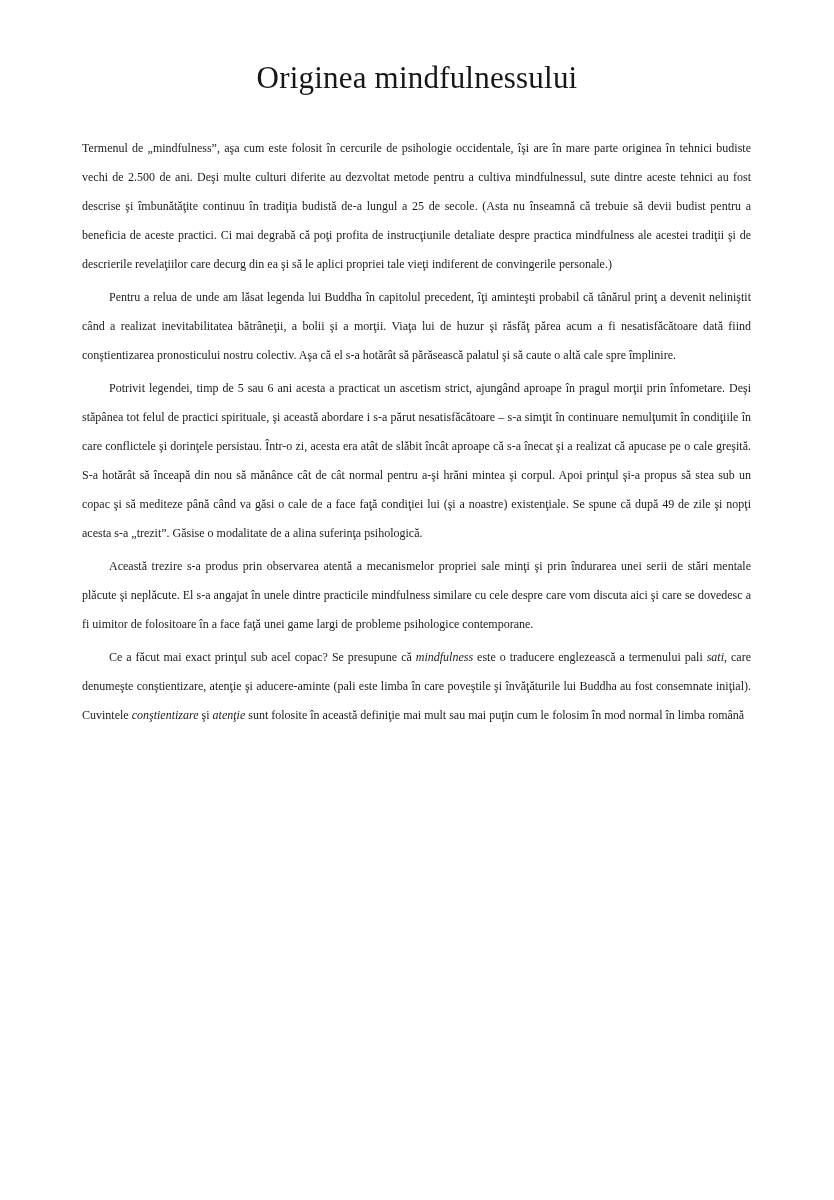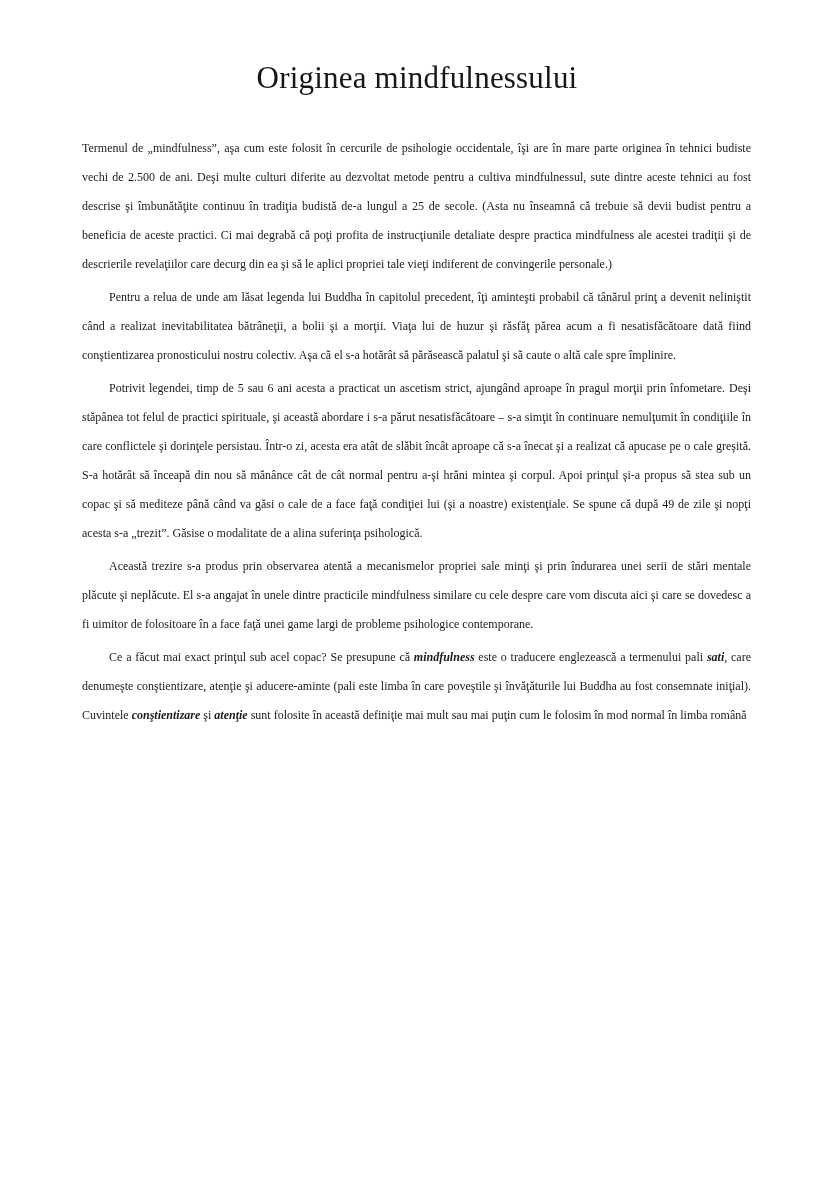--- a/index.html
+++ b/index.html
@@ -37,21 +37,20 @@
     font-size: 12px;
     line-height: 29px;
     text-align: justify;
     color: #1b1b1b;
   }
   .body-text p.indent {
     text-indent: 27px;
   }
   .body-text em {
     font-style: italic;
-    font-weight: bold;
   }
   .footer {
     position: absolute;
     left: 78px;
     right: 79px;
     top: 1100px;
     display: flex;
     justify-content: space-between;
     align-items: baseline;
   }

